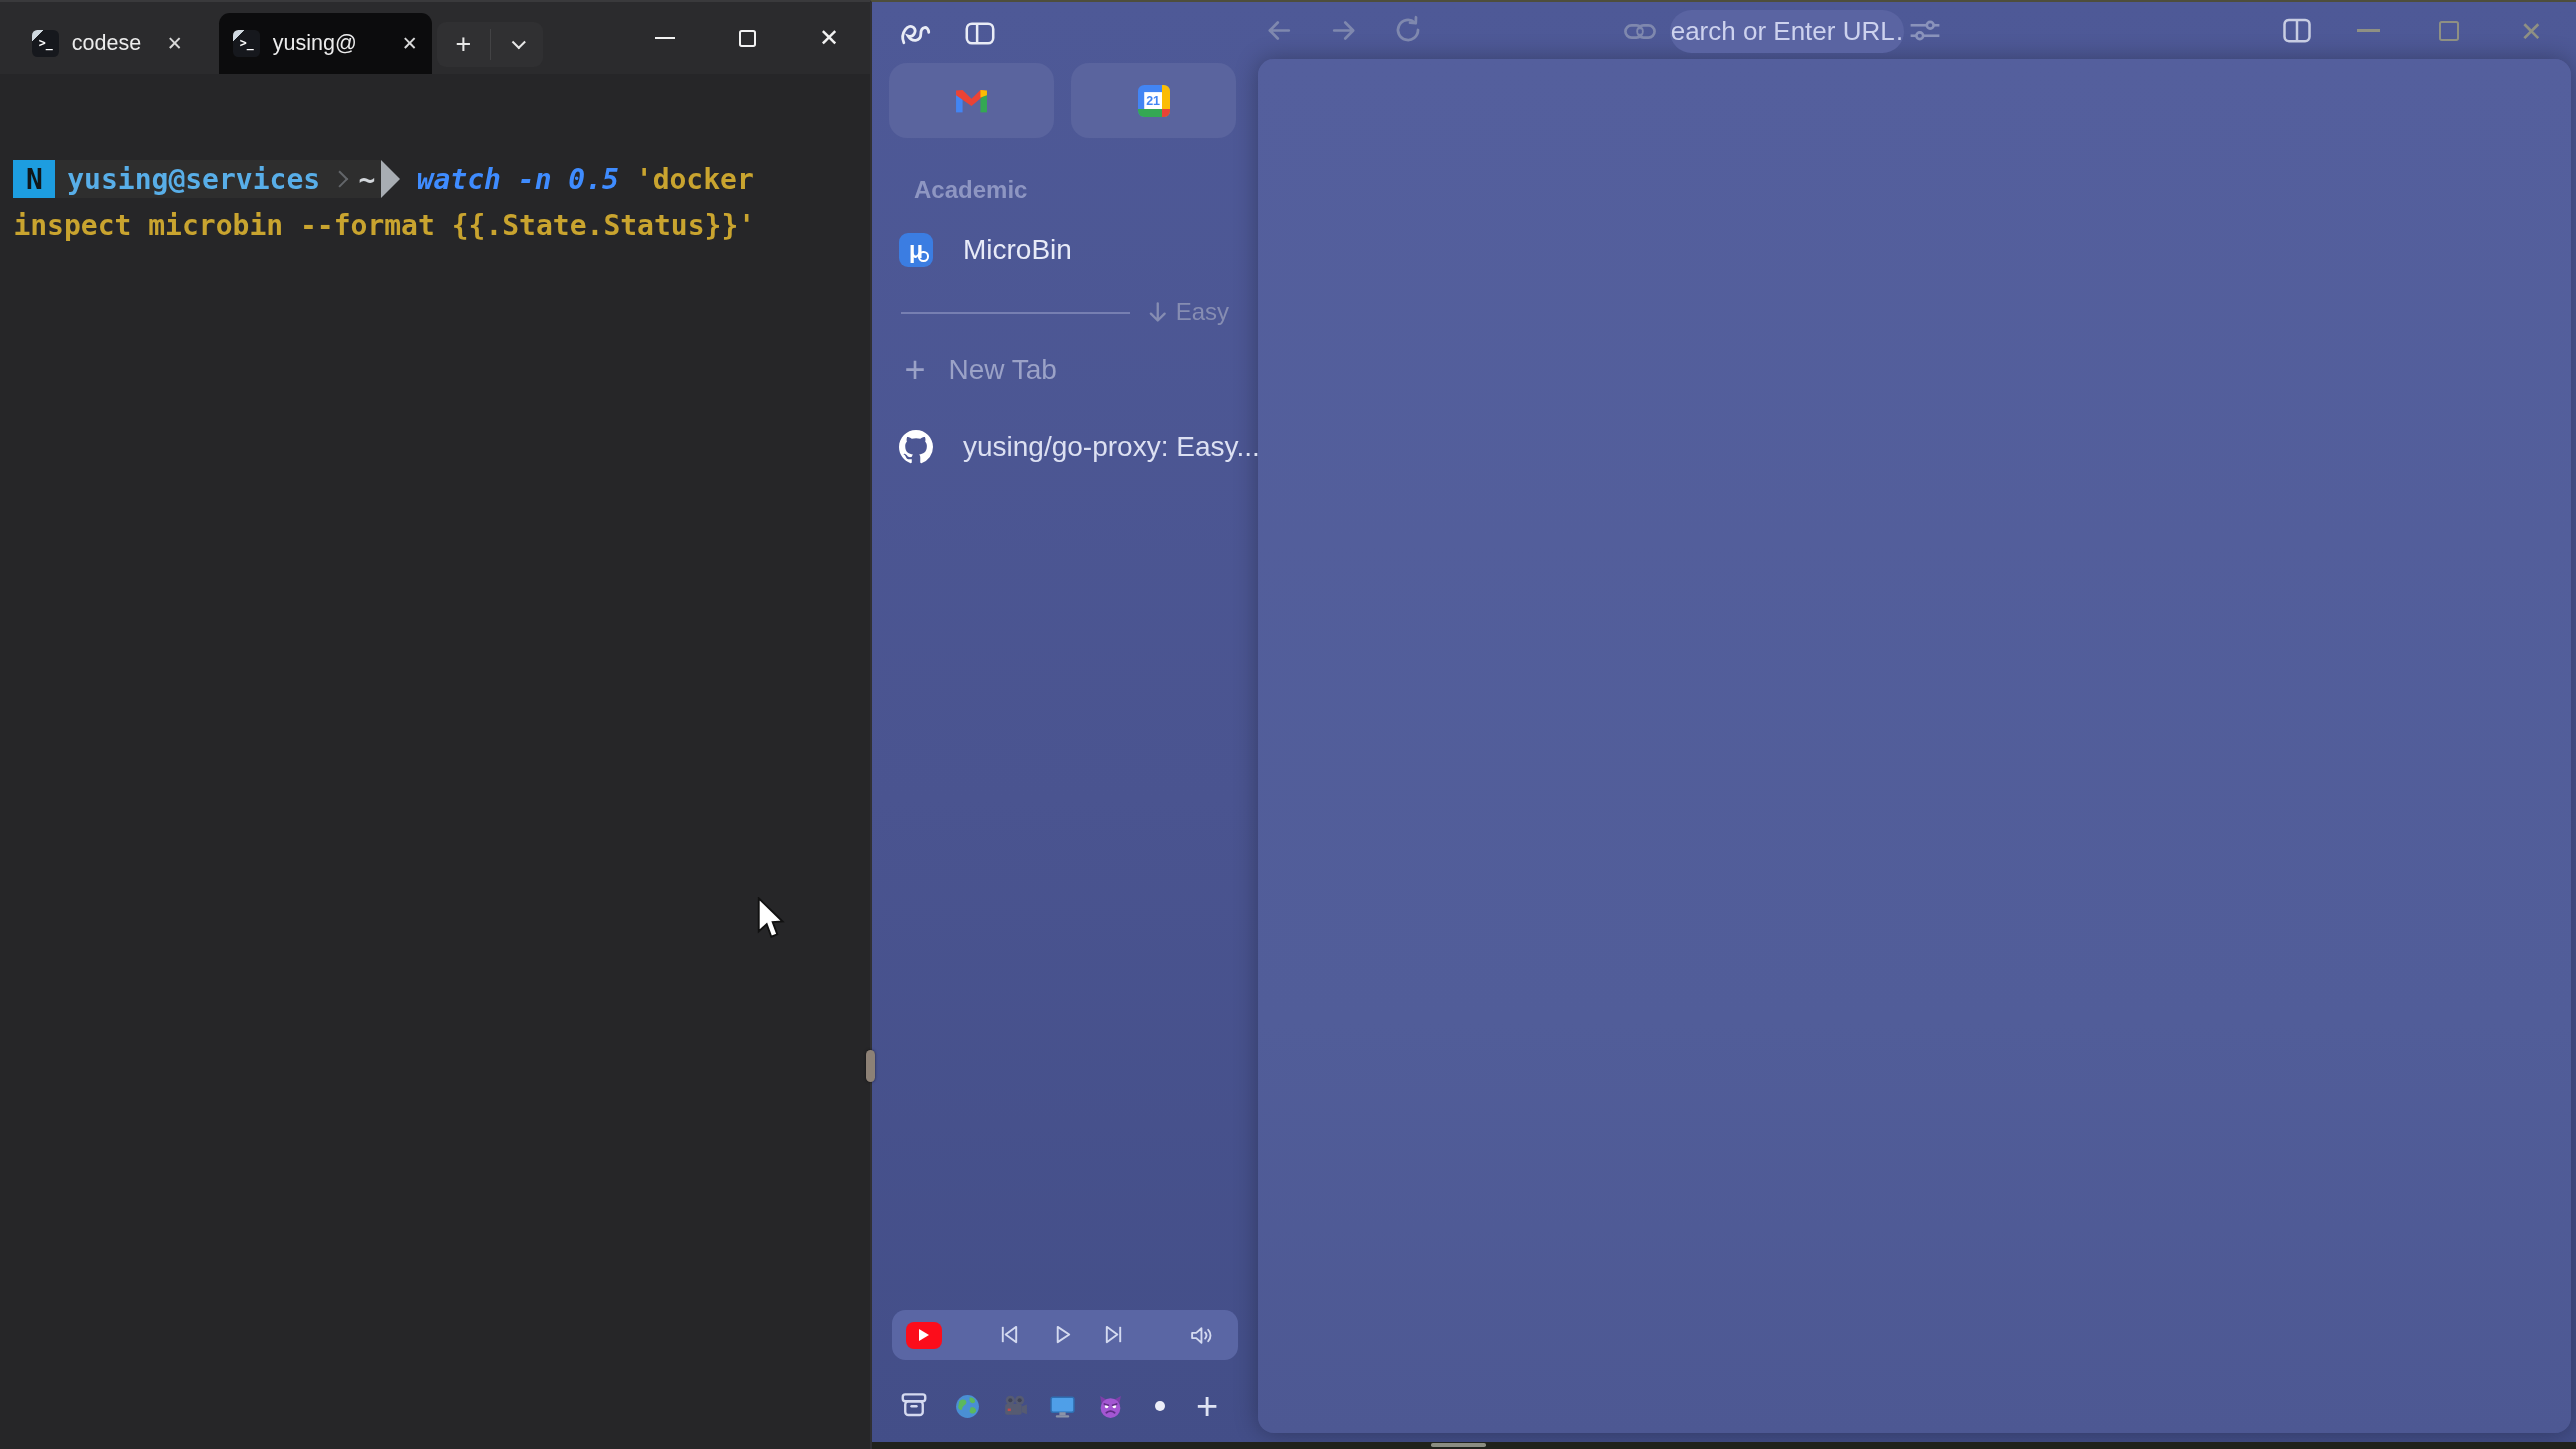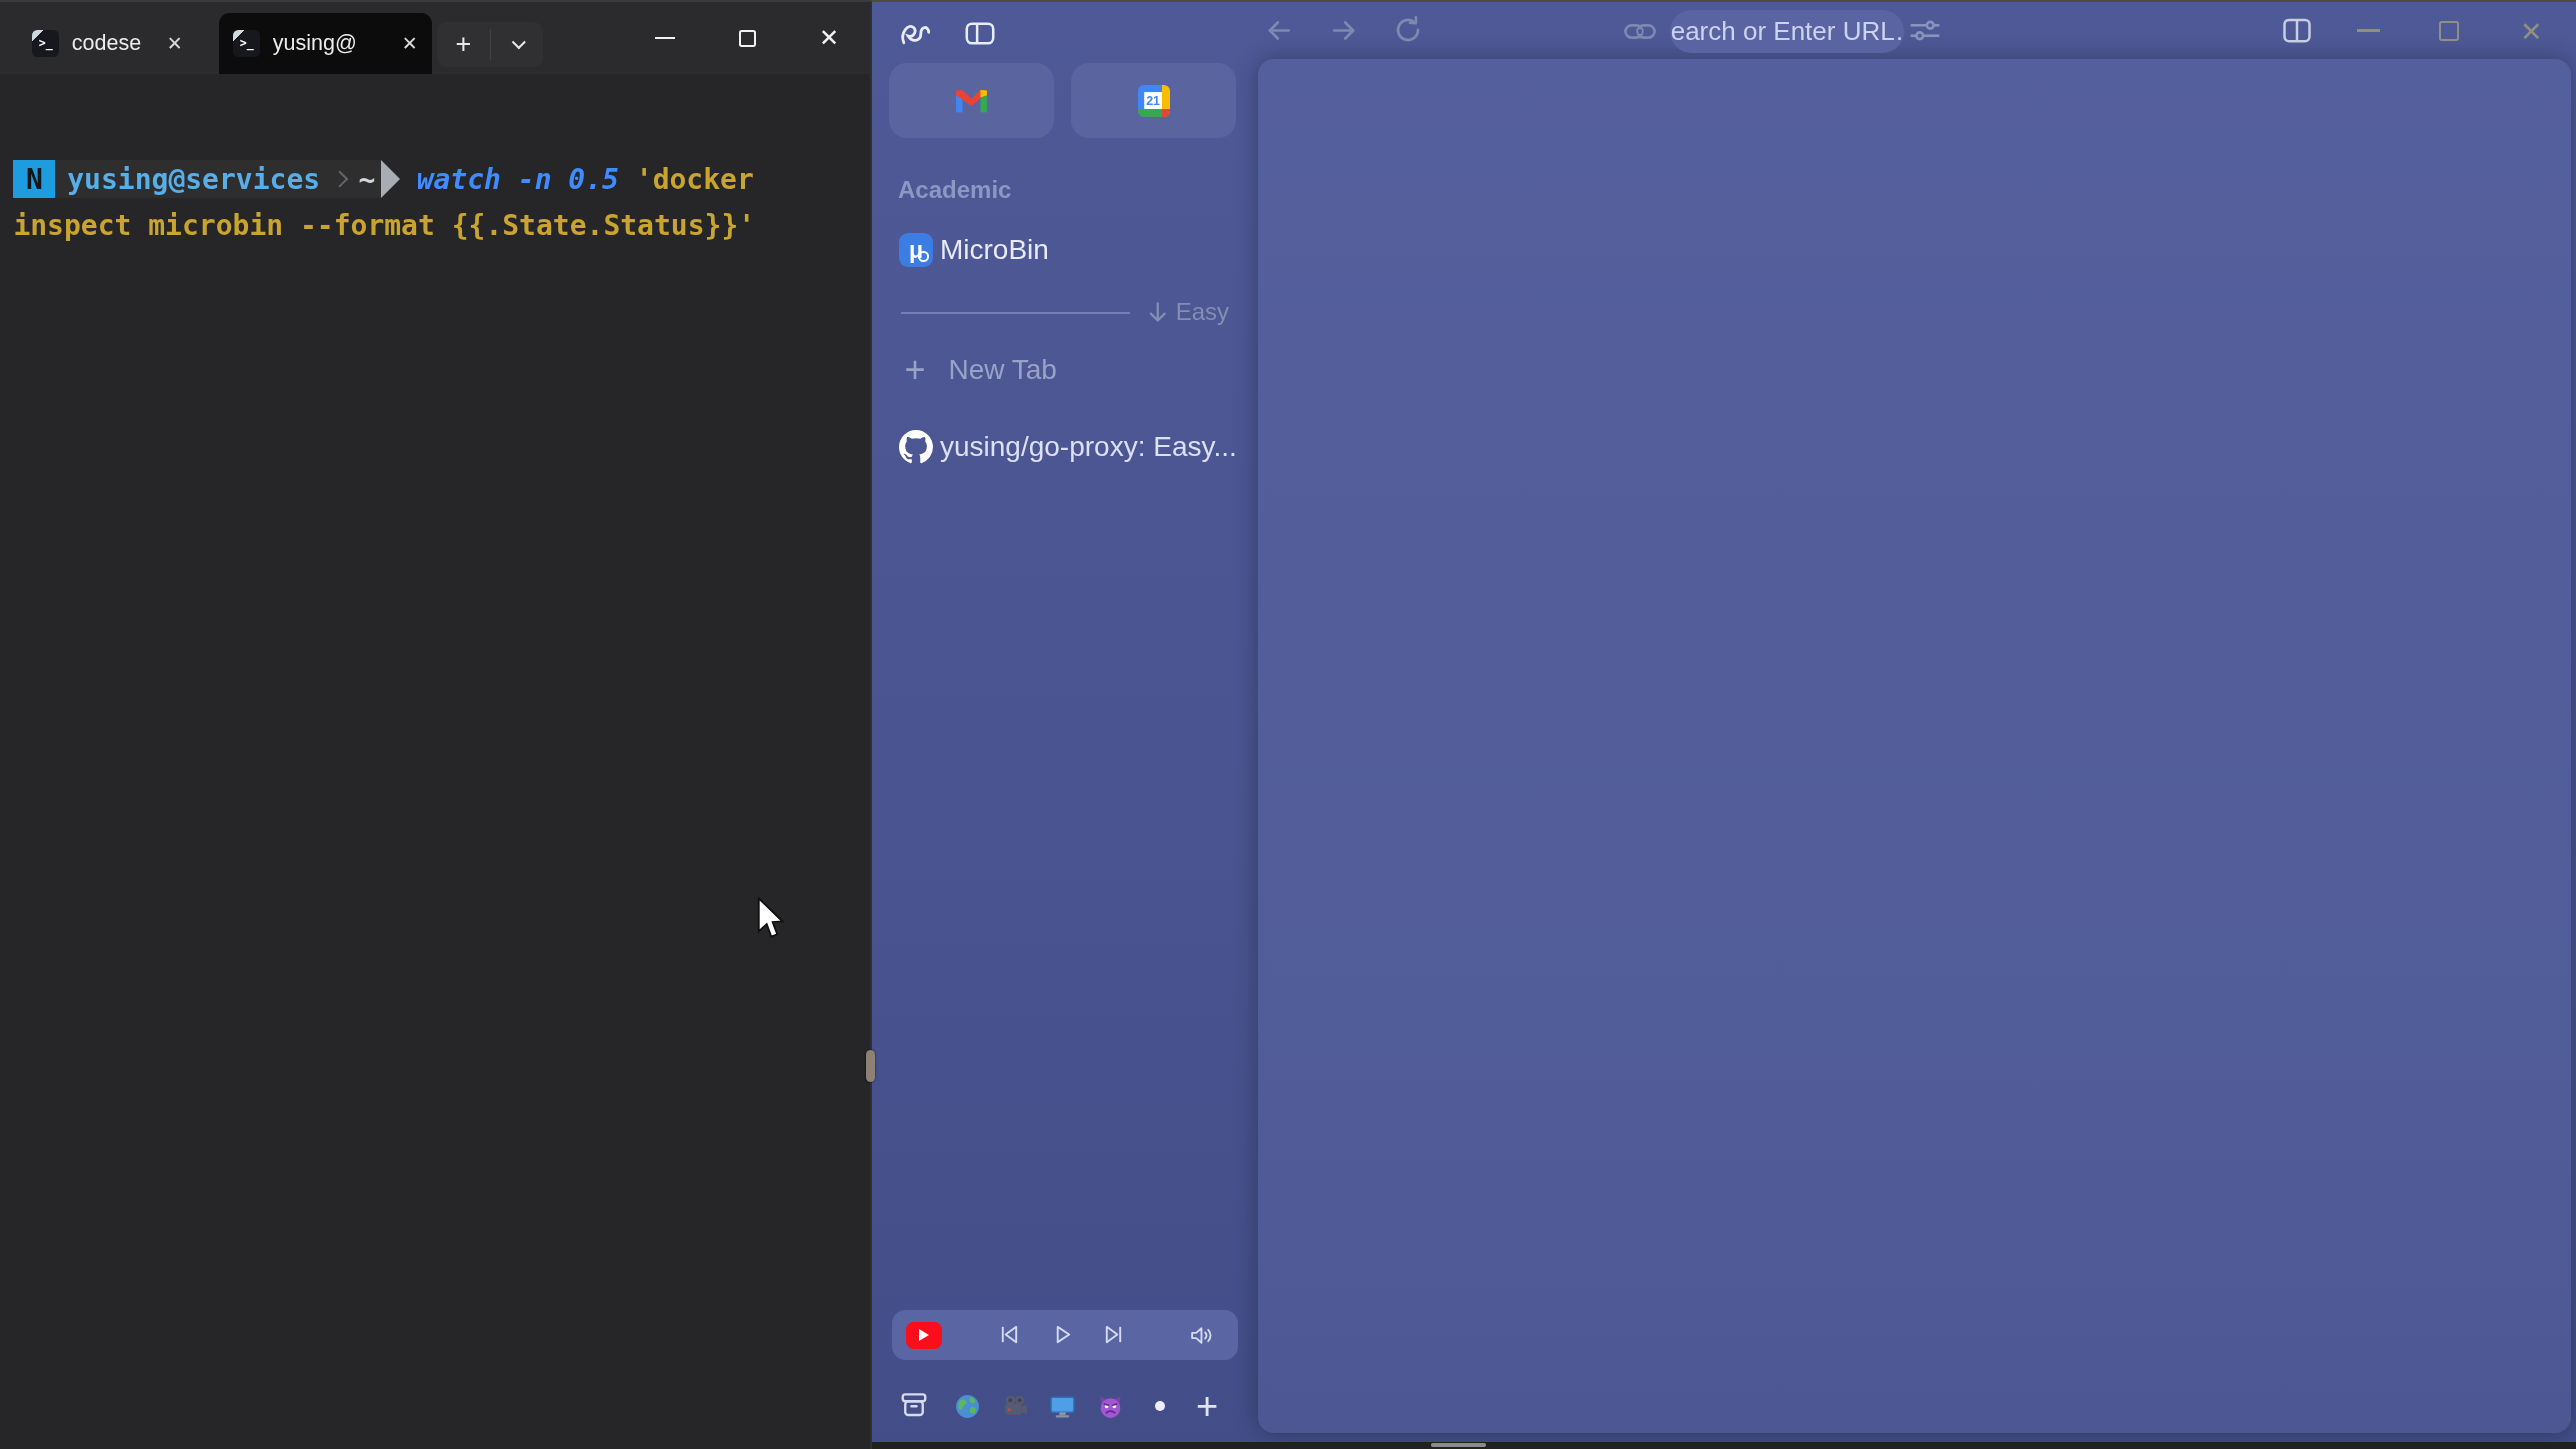--- a/index.html
+++ b/index.html
@@ -58,27 +58,27 @@
                    box-shadow:0 0 23px rgba(0,0,0,.30); }
   .ticon { position:absolute; display:flex; align-items:center; justify-content:center; }
 
   .urlbar { position:absolute; left:798px; top:8px; width:234px; height:43px; border-radius:21.5px;
             background:#5a64a2; color:#cdd2ee; font-size:26px; display:flex; align-items:center;
             justify-content:center; white-space:nowrap; overflow:hidden; }
 
   
   .tile { position:absolute; top:61px; width:165px; height:75px; border-radius:18px; background:#5a649e;
           display:flex; align-items:center; justify-content:center; }
-  .ws-label { position:absolute; left:26px; top:174px; font-size:24px; font-weight:600; color:#8e96c2; }
+  .ws-label { position:absolute; left:42px; top:174px; font-size:24px; font-weight:600; color:#8e96c2; }
   .pin-row,.tab-row { position:absolute; display:flex; align-items:center; }
   .mb-icon { width:34px; height:34px; border-radius:9px; background:#3b7de2; color:#fff; position:relative;
              font-size:23px; font-weight:bold; display:flex; align-items:center; justify-content:center; }
   .mb-icon::after { content:""; position:absolute; right:4.5px; bottom:5.4px; width:6.3px; height:6.3px;
                     border-radius:50%; border:2.2px solid #fff; background:transparent; }
-  .row-label { font-size:28px; color:#e8ebf8; margin-left:7px; white-space:nowrap; }
+  .row-label { font-size:28px; color:#e8ebf8; margin-left:30px; white-space:nowrap; }
   .sep-line { position:absolute; left:29px; top:310px; width:229px; height:1.8px; background:rgba(170,178,212,.45); }
   .clear-btn { position:absolute; left:275px; top:296px; font-size:24px; color:#868db2;
                display:flex; align-items:center; gap:7.2px; }
   .newtab-row { position:absolute; left:27px; top:347px; height:41px; display:flex; align-items:center; color:#9ba2c7; }
   .newtab-row .plus-glyph { font-size:36px; margin:0 23px 0 5.4px; }
   .newtab-row .row-label { color:#9ba2c7; margin-left:0; }
   .media-card { position:absolute; left:19.7px; top:1308px; width:346px; height:50px; border-radius:13.4px;
                 background:#5a66a4; }
   .yt-badge { position:absolute; left:14.3px; top:11.6px; width:36px; height:27px; border-radius:8px;
               background:#fc0d1b; display:flex; align-items:center; justify-content:center; }

